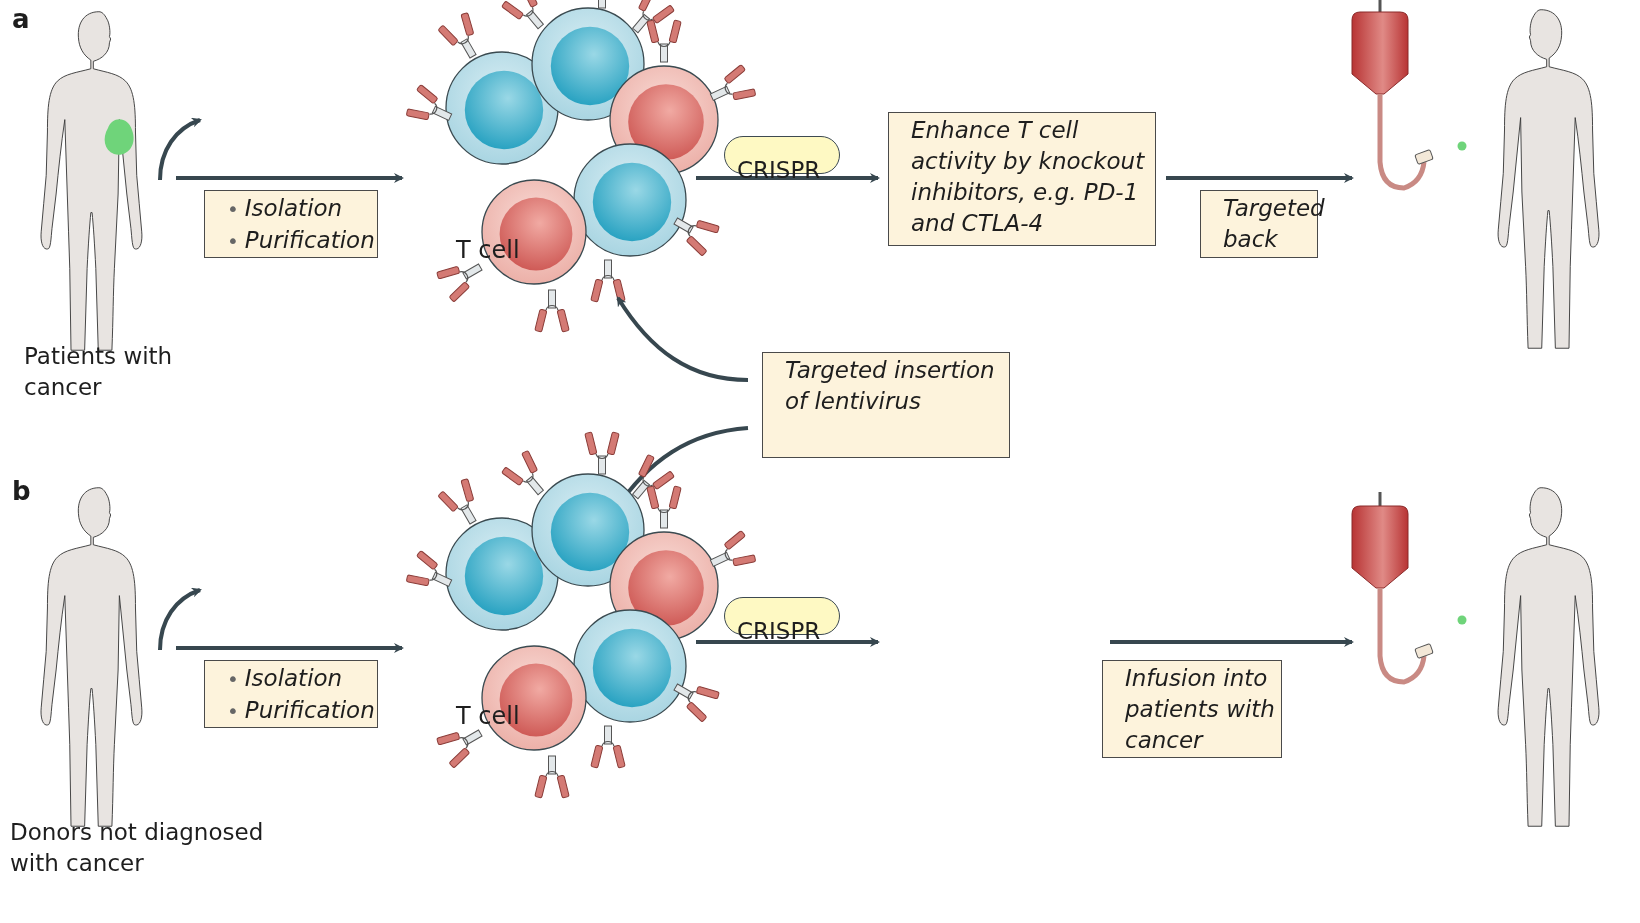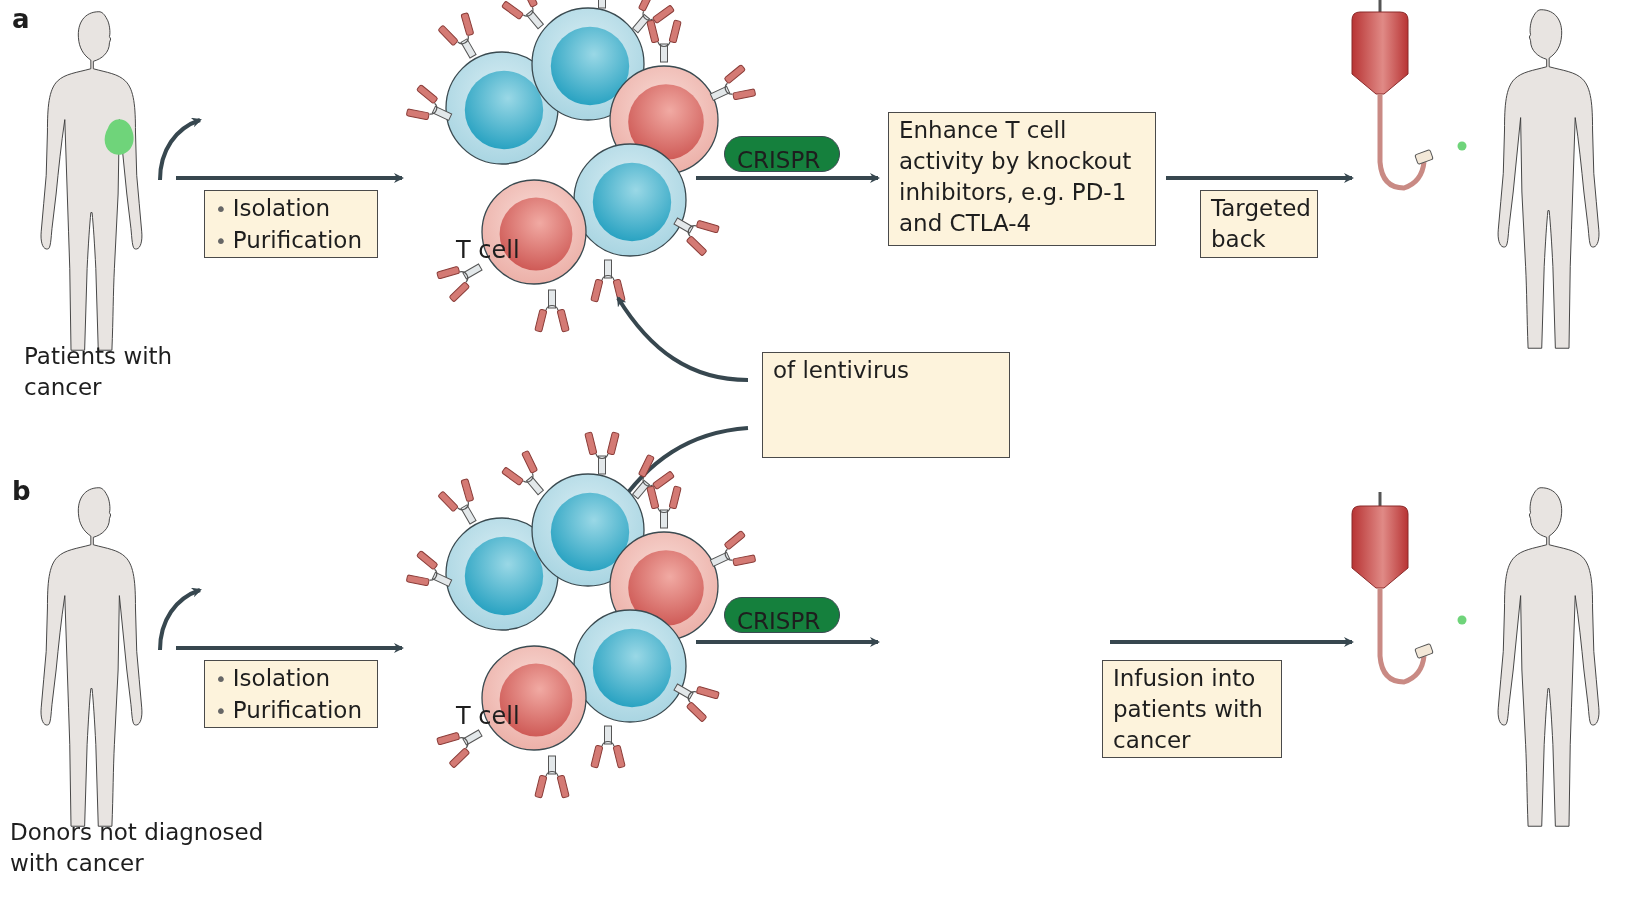--- a/index.html
+++ b/index.html
@@ -2,24 +2,24 @@
 <html><head>
 <meta charset="utf-8">
 <style>
   html, body { margin:0; padding:0; background:#ffffff; }
   body { width:1640px; height:923px; position:relative; overflow:hidden;
          font-family:"DejaVu Sans", sans-serif; color:#1e1e1e; }
   #stage { position:absolute; left:0; top:0; width:1640px; height:923px; }
   .panel-letter { position:absolute; font-weight:bold; font-size:26px; }
   .label { position:absolute; font-size:23px; line-height:31px; white-space:nowrap; }
   .box { position:absolute; background:#fdf3dc; border:1.5px solid #4a4a4a;
-         font-size:23px; line-height:31px; padding:2px 10px; box-sizing:border-box; white-space:nowrap; }
+         font-size:23px; line-height:31px; padding:2px 22px; box-sizing:border-box; white-space:nowrap;font-style:italic; }
   .box .bullet::before { content:"\2022"; color:#666; margin-right:6px; font-size:20px; }
-  .pill { position:absolute; background:#15803d; border:1.5px solid #3d4a52; border-radius:20px;
-          font-size:23px; line-height:31px; padding:8px 12px; box-sizing:border-box; white-space:nowrap; }
+  .pill { position:absolute; background:#fef9c3; border:1.5px solid #3d4a52; border-radius:20px;
+          font-size:23px; line-height:31px; padding:18px 12px; box-sizing:border-box; white-space:nowrap; }
   .tcell-label { position:absolute; font-size:24px; white-space:nowrap; }
   svg { position:absolute; left:0; top:0; }
 </style>
 </head>
 <body>
 
 <div id="stage">
 
   <svg id="art" width="1640" height="923" viewBox="0 0 1640 923">
     <defs>
@@ -152,20 +152,21 @@
     <div>activity by knockout</div>
     <div>inhibitors, e.g. PD-1</div>
     <div>and CTLA-4</div>
   </div>
   <div class="box" style="left:1200px;top:190px;width:118px;height:68px">
     <div>Targeted</div>
     <div>back</div>
   </div>
 
   <div class="box" style="left:762px;top:352px;width:248px;height:106px">
+    <div>Targeted insertion</div>
     <div>of lentivirus</div>
   </div>
 
   <div class="panel-letter" style="left:12px;top:476px">b</div>
   <div class="label" style="left:10px;top:817px">
     <div>Donors not diagnosed</div>
     <div>with cancer</div>
   </div>
   <div class="box" style="left:204px;top:660px;width:174px;height:68px">
     <div class="bullet">Isolation</div>

